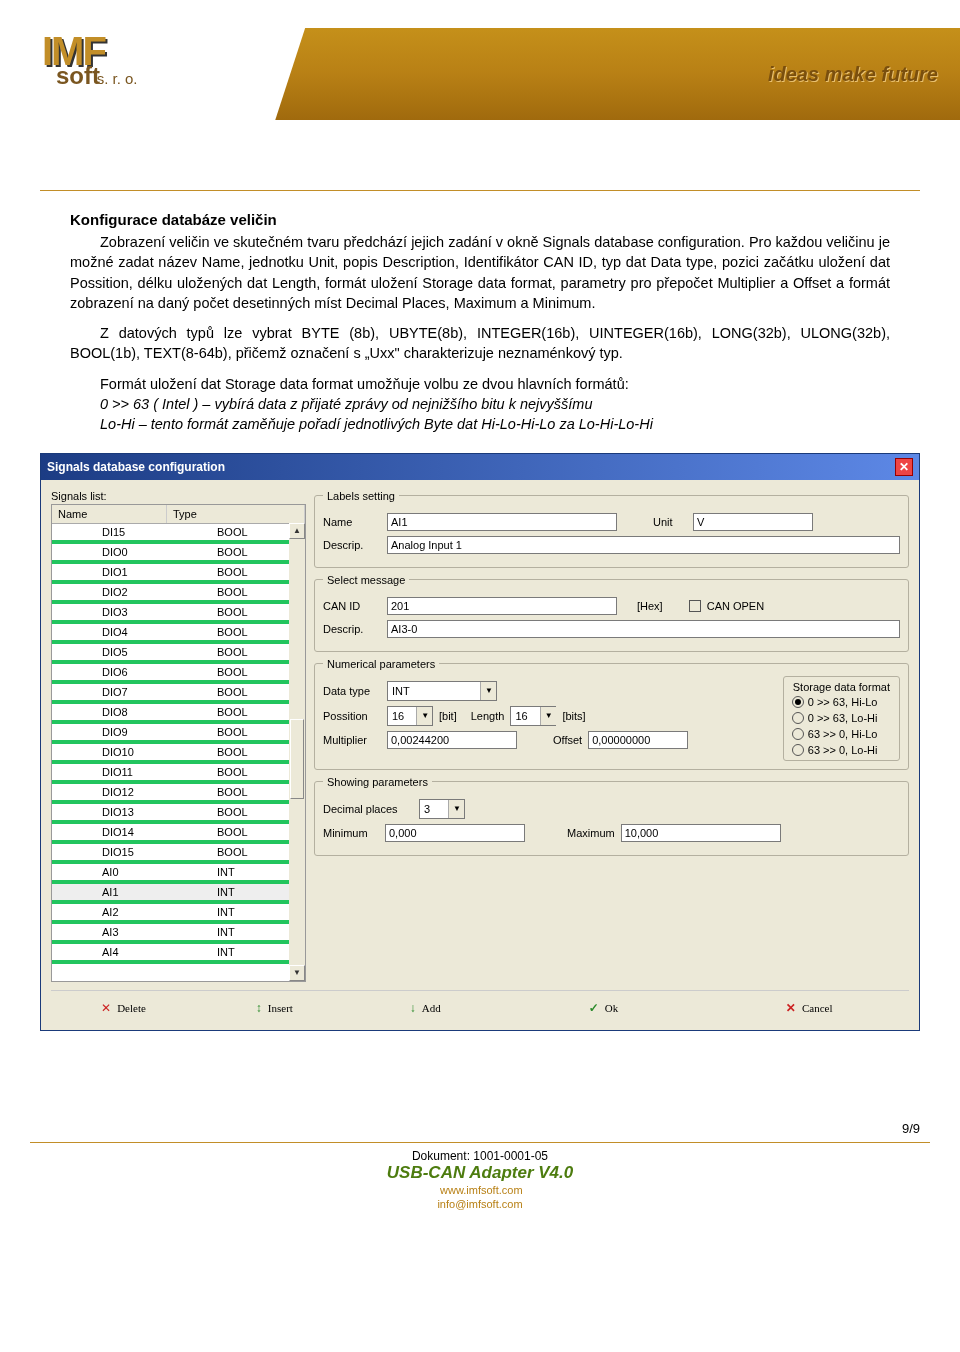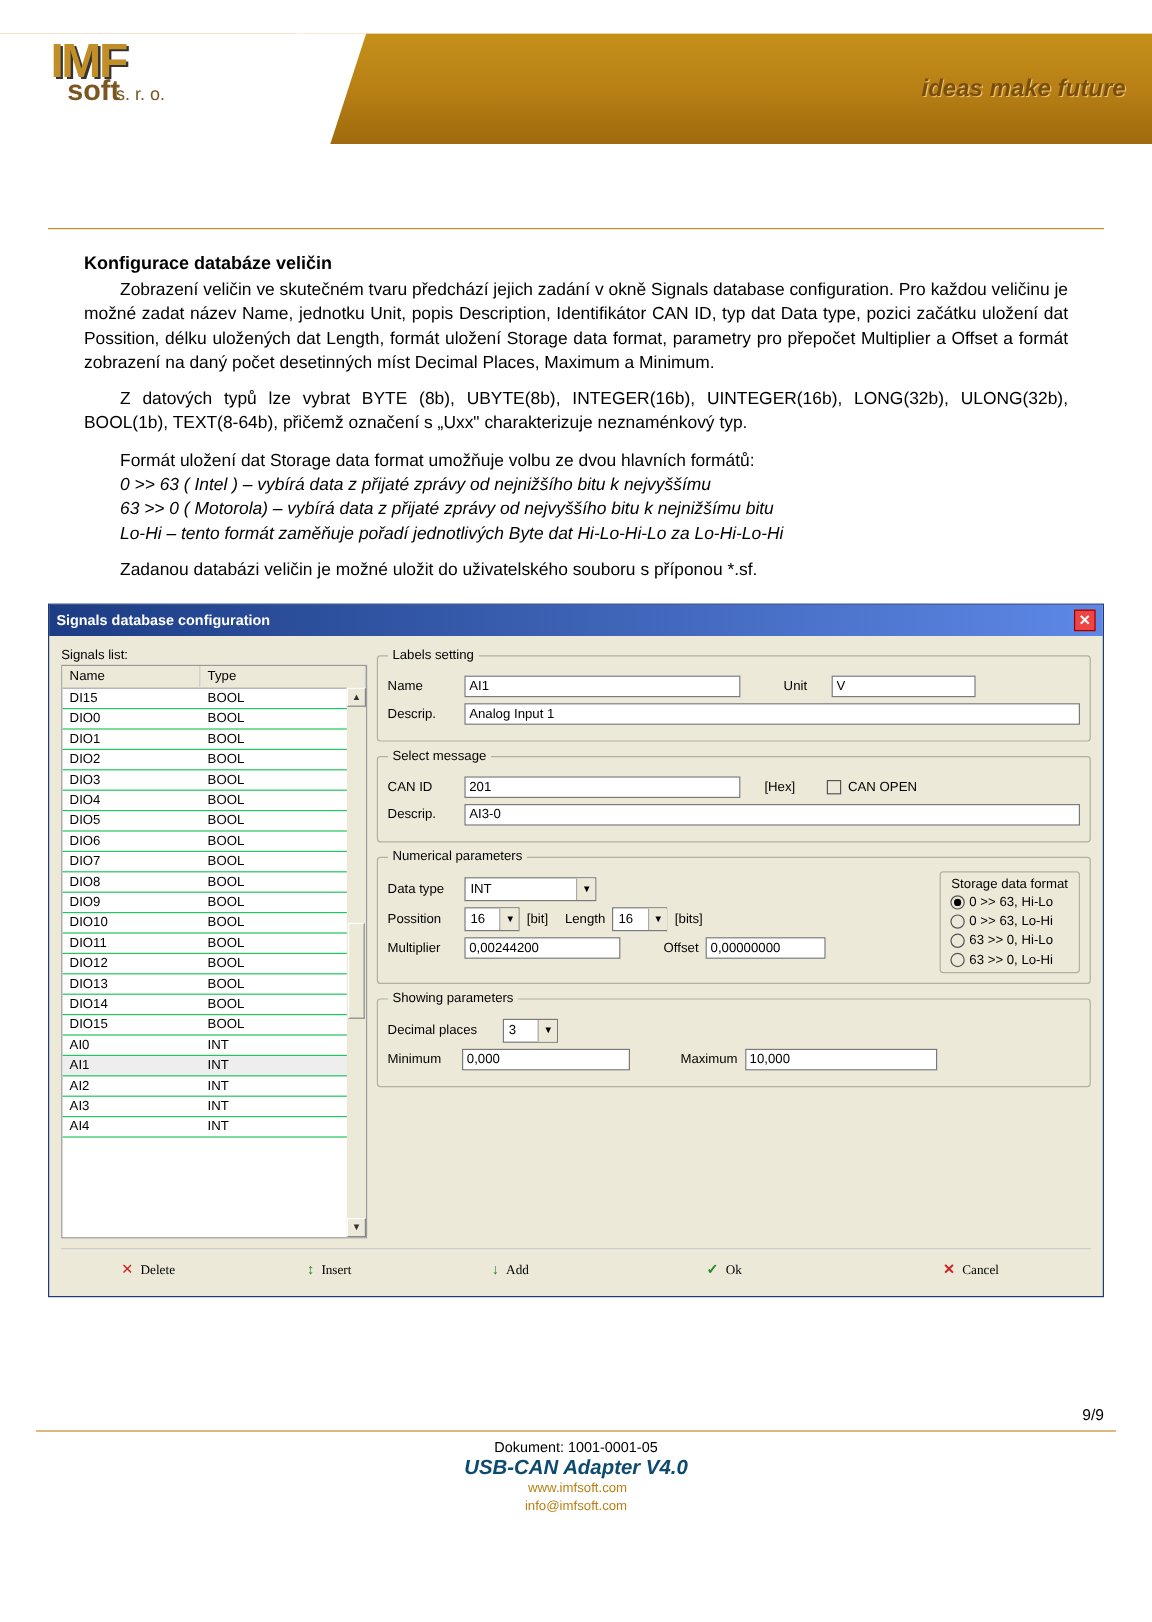--- a/index.html
+++ b/index.html
@@ -23,21 +23,21 @@
 .dlg-close { width: 18px; height: 18px; background: #e44; color: #fff; display: flex; align-items: center; justify-content: center; font-weight: bold; border: 1px solid #900; font-size: 12px; }
 .dlg-body { display: flex; padding: 10px 10px 4px 10px; gap: 8px; }
 .left-pane { width: 255px; display: flex; flex-direction: column; }
 .left-label { margin-bottom: 2px; }
 .grid { background: #fff; border: 1px solid #999; height: 478px; overflow: hidden; position: relative; }
 .grid-head { display: flex; background: #ece9d8; border-bottom: 1px solid #aaa; }
 .grid-head > div { padding: 3px 6px; border-right: 1px solid #ccc; font-size: 11px; }
 .gh-name { width: 115px; }
 .gh-type { flex: 1; }
 .grid-body { }
-.grid-row { display: flex; border-bottom: 1px solid #22c55e; }
+.grid-row { display: flex; border-bottom: 4px solid #22c55e; padding-left: 44px; }
 .grid-row > div { padding: 2px 6px; font-size: 11px; }
 .gr-name { width: 115px; }
 .gr-type { flex: 1; }
 .grid-row.sel { background: #eee; }
 .scrollbar { position: absolute; right: 0; top: 18px; bottom: 0; width: 16px; background: #ece9d8; }
 .scroll-btn { width: 16px; height: 16px; background: #ece9d8; border: 1px solid #fff; border-right-color: #888; border-bottom-color: #888; font-size: 8px; text-align: center; line-height: 14px; color: #333; }
 .scroll-thumb { width: 14px; margin: 0 auto; height: 80px; background: #ece9d8; border: 1px solid #fff; border-right-color: #888; border-bottom-color: #888; margin-top: 180px; }
 .right-pane { flex: 1; display: flex; flex-direction: column; gap: 6px; }
 fieldset { border: 1px solid #b4b0a0; padding: 6px 8px 8px 8px; border-radius: 3px; }
 legend { padding: 0 4px; font-size: 11px; }
@@ -61,21 +61,21 @@
 .action-bar { display: flex; border-top: 1px solid #ccc; margin: 4px 10px 10px 10px; padding-top: 6px; gap: 6px; }
 .btn { flex: 1; background: #ece9d8; border: none; padding: 4px; display: flex; align-items: center; justify-content: center; gap: 6px; font-size: 11px; font-family: Tahoma; cursor: pointer; }
 .btn .ico { font-size: 12px; }
 .btn-ok .ico { color: #2a8a2a; font-weight: bold; }
 .btn-cancel .ico { color: #c22; font-weight: bold; }
 .btn-del .ico { color: #c22; }
 .btn-ins .ico { color: #2a8a2a; }
 .btn-add .ico { color: #2a8a2a; }
 .pg-num { text-align: right; padding: 90px 40px 6px 0; font-size: 13px; }
 .footer { display: flex; align-items: center; justify-content: space-between; padding: 6px 30px 14px 30px; border-top: 1px solid #c28e28; margin: 0 30px; font-size: 12px; flex-direction: column; }
-.footer .center { font-style: italic; color: #0c4a6e; font-size: 17px; font-weight: bold; }
+.footer .center { font-style: italic; color: #4d7c0f; font-size: 17px; font-weight: bold; }
 .footer .right { text-align: right; color: #b88015; font-size: 11px; line-height: 1.3; }
 </style>
 </head>
 <body>
 
 <div class="page-header">
   <div class="logo-bg"></div>
   <div class="logo">
     <div class="logo-imf">IMF</div>
     <span class="logo-soft">soft</span>
@@ -86,24 +86,22 @@
 
 <div class="divider-thin"></div>
 
 <div class="content">
   <h2>Konfigurace databáze veličin</h2>
   <p class="indent">Zobrazení veličin ve skutečném tvaru předchází jejich zadání v okně Signals database configuration. Pro každou veličinu je možné zadat název Name, jednotku Unit, popis Description, Identifikátor CAN ID, typ dat Data type, pozici začátku uložení dat Possition, délku uložených dat Length, formát uložení Storage data format, parametry pro přepočet Multiplier a Offset a formát zobrazení na daný počet desetinných míst Decimal Places, Maximum a Minimum.</p>
   <p class="indent">Z datových typů lze vybrat BYTE (8b), UBYTE(8b), INTEGER(16b), UINTEGER(16b), LONG(32b), ULONG(32b), BOOL(1b), TEXT(8-64b), přičemž označení s „Uxx" charakterizuje neznaménkový typ.</p>
   <p>
     <span style="display:block;text-indent:30px">Formát uložení dat Storage data format umožňuje volbu ze dvou hlavních formátů:</span>
     <em style="display:block;text-indent:30px">0 &gt;&gt; 63 ( Intel ) – vybírá data z přijaté zprávy od nejnižšího bitu k nejvyššímu</em>
-    <em style="display:block;text-indent:30px">63 &gt;&gt; 0 ( Motorola) – vybírá data z přijaté zprávy od nejvyššího bitu k nejnižšímu bitu</em>
     <em style="display:block;text-indent:30px">Lo-Hi – tento formát zaměňuje pořadí jednotlivých Byte dat Hi-Lo-Hi-Lo za Lo-Hi-Lo-Hi</em>
   </p>
-  <p class="indent">Zadanou databázi veličin je možné uložit do uživatelského souboru s příponou *.sf.</p>
 </div>
 
 <div class="dlg">
   <div class="dlg-title">
     <span>Signals database configuration</span>
     <div class="dlg-close">✕</div>
   </div>
   <div class="dlg-body">
     <div class="left-pane">
       <div class="left-label">Signals list:</div>

